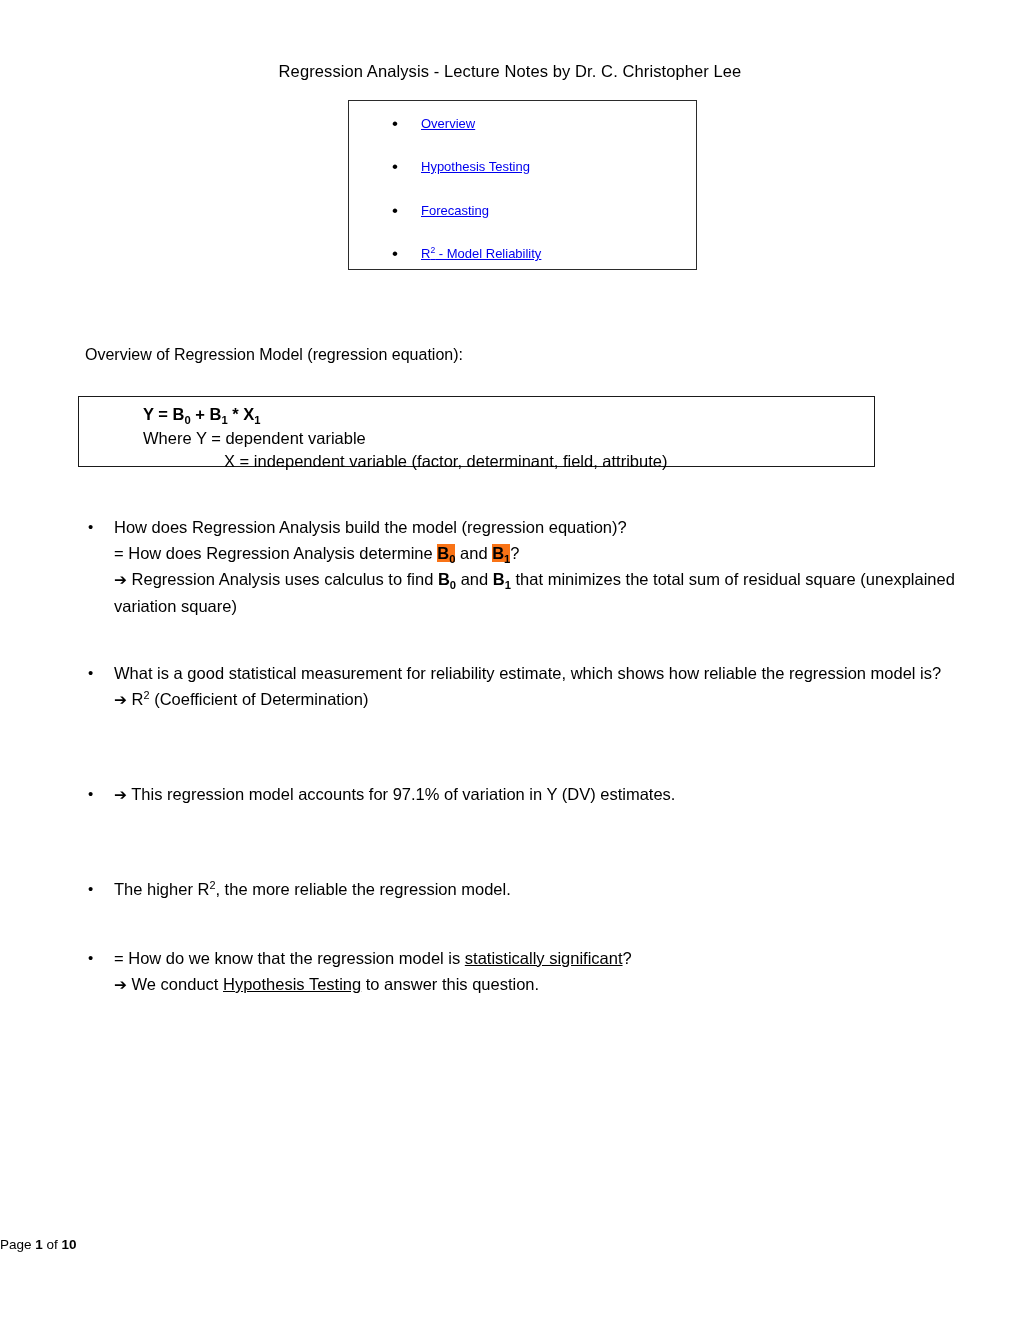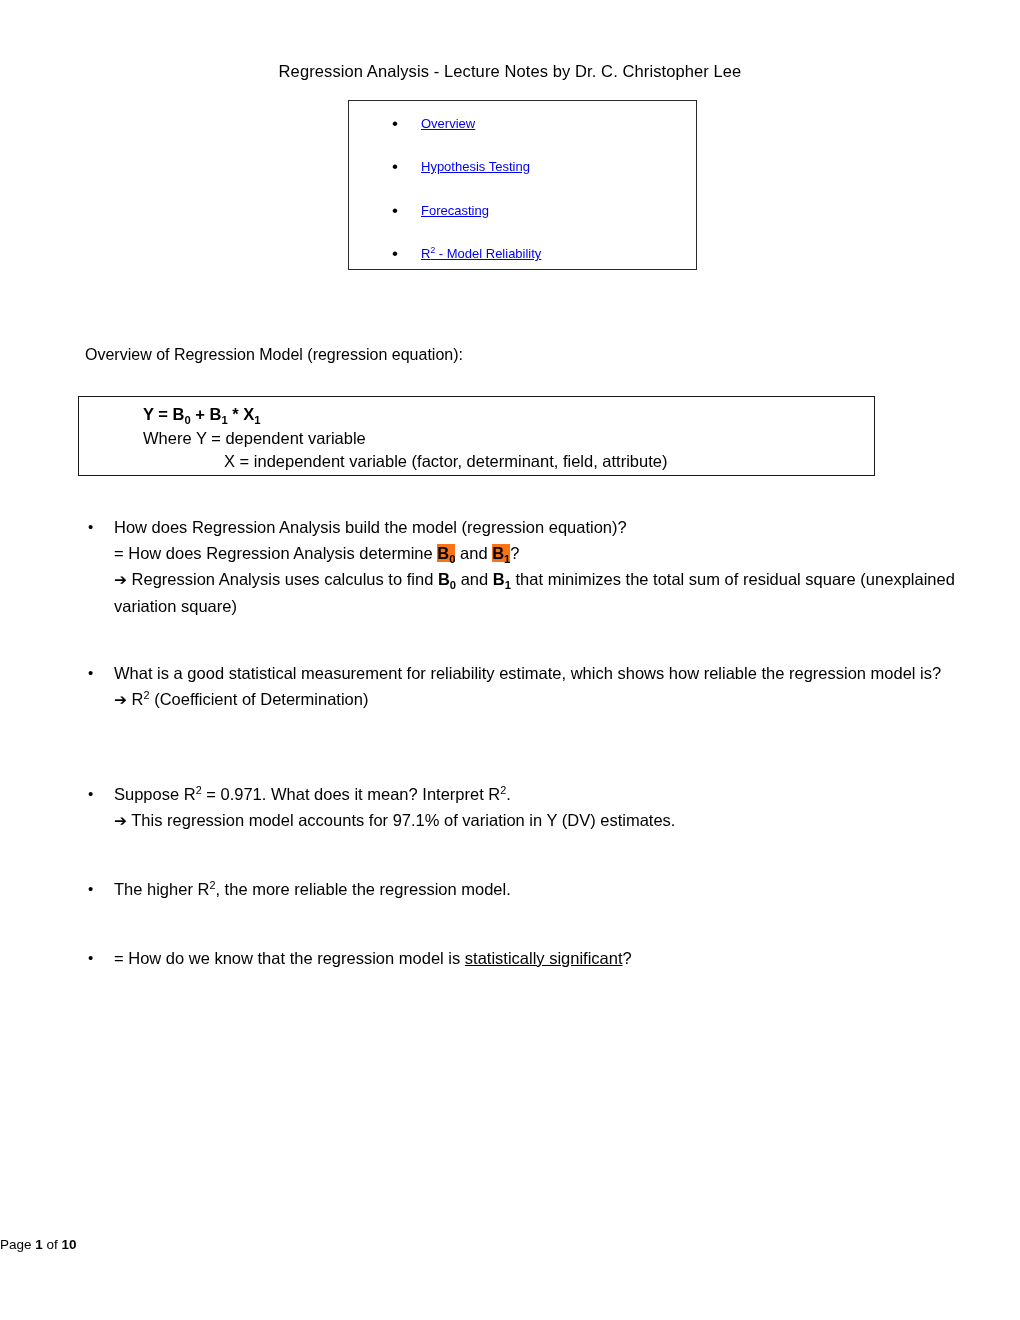--- a/index.html
+++ b/index.html
@@ -101,21 +101,21 @@
     font-size: 16px;
     line-height: 22px;
   }
 
   
   .eq-box {
     position: absolute;
     left: 78px;
     top: 396px;
     width: 797px;
-    height: 80px;
+    height: 71px;
     border: 1.4px solid #1a1a1a;
     box-sizing: border-box;
     background: #ffffff;
     text-align: right;
   }
   .eq-line {
     position: absolute;
     font-size: 16.5px;
     line-height: 23px;
     white-space: nowrap;
@@ -229,36 +229,36 @@
       <span class="bul">•</span>
       <div class="lines">
         <div class="ln wrap">What is a good statistical measurement for reliability estimate, which shows how reliable the regression model is?</div>
         <div class="ln"><span class="arrow">➔</span><span> R</span><sup class="sup">2</sup><span>   (Coefficient of Determination)</span></div>
       </div>
     </div>
 
     <div class="block" style="top:781px;">
       <span class="bul">•</span>
       <div class="lines">
-        <div class="ln"><span>Suppose R</span><sup class="sup">2</sup><span> = 0.971.  What does it mean?  Interpret R</span><sup class="sup">2</sup><span>.</span></div>
         <div class="ln"><span class="arrow">➔</span><span> This regression model accounts for 97.1% of variation in Y (DV) estimates.</span></div>
       </div>
     </div>
 
     <div class="block" style="top:876px;">
       <span class="bul">•</span>
       <div class="lines">
         <div class="ln"><span>The higher R</span><sup class="sup">2</sup><span>, the more reliable the regression model.</span></div>
       </div>
     </div>
 
     <div class="block" style="top:945px;">
       <span class="bul">•</span>
       <div class="lines">
         <div class="ln"><span>= How do we know that the regression model is </span><span class="u">statistically significant</span><span>?</span></div>
+        <div class="ln"><span class="arrow">➔</span><span> We conduct </span><span class="u">Hypothesis Testing</span><span> to answer this question.</span></div>
       </div>
     </div>
 
   </div>
 
   <div class="footer"><span>Page </span><span class="b">1</span><span> of </span><span class="b">10</span></div>
 
 </div>
 
 </body></html>

